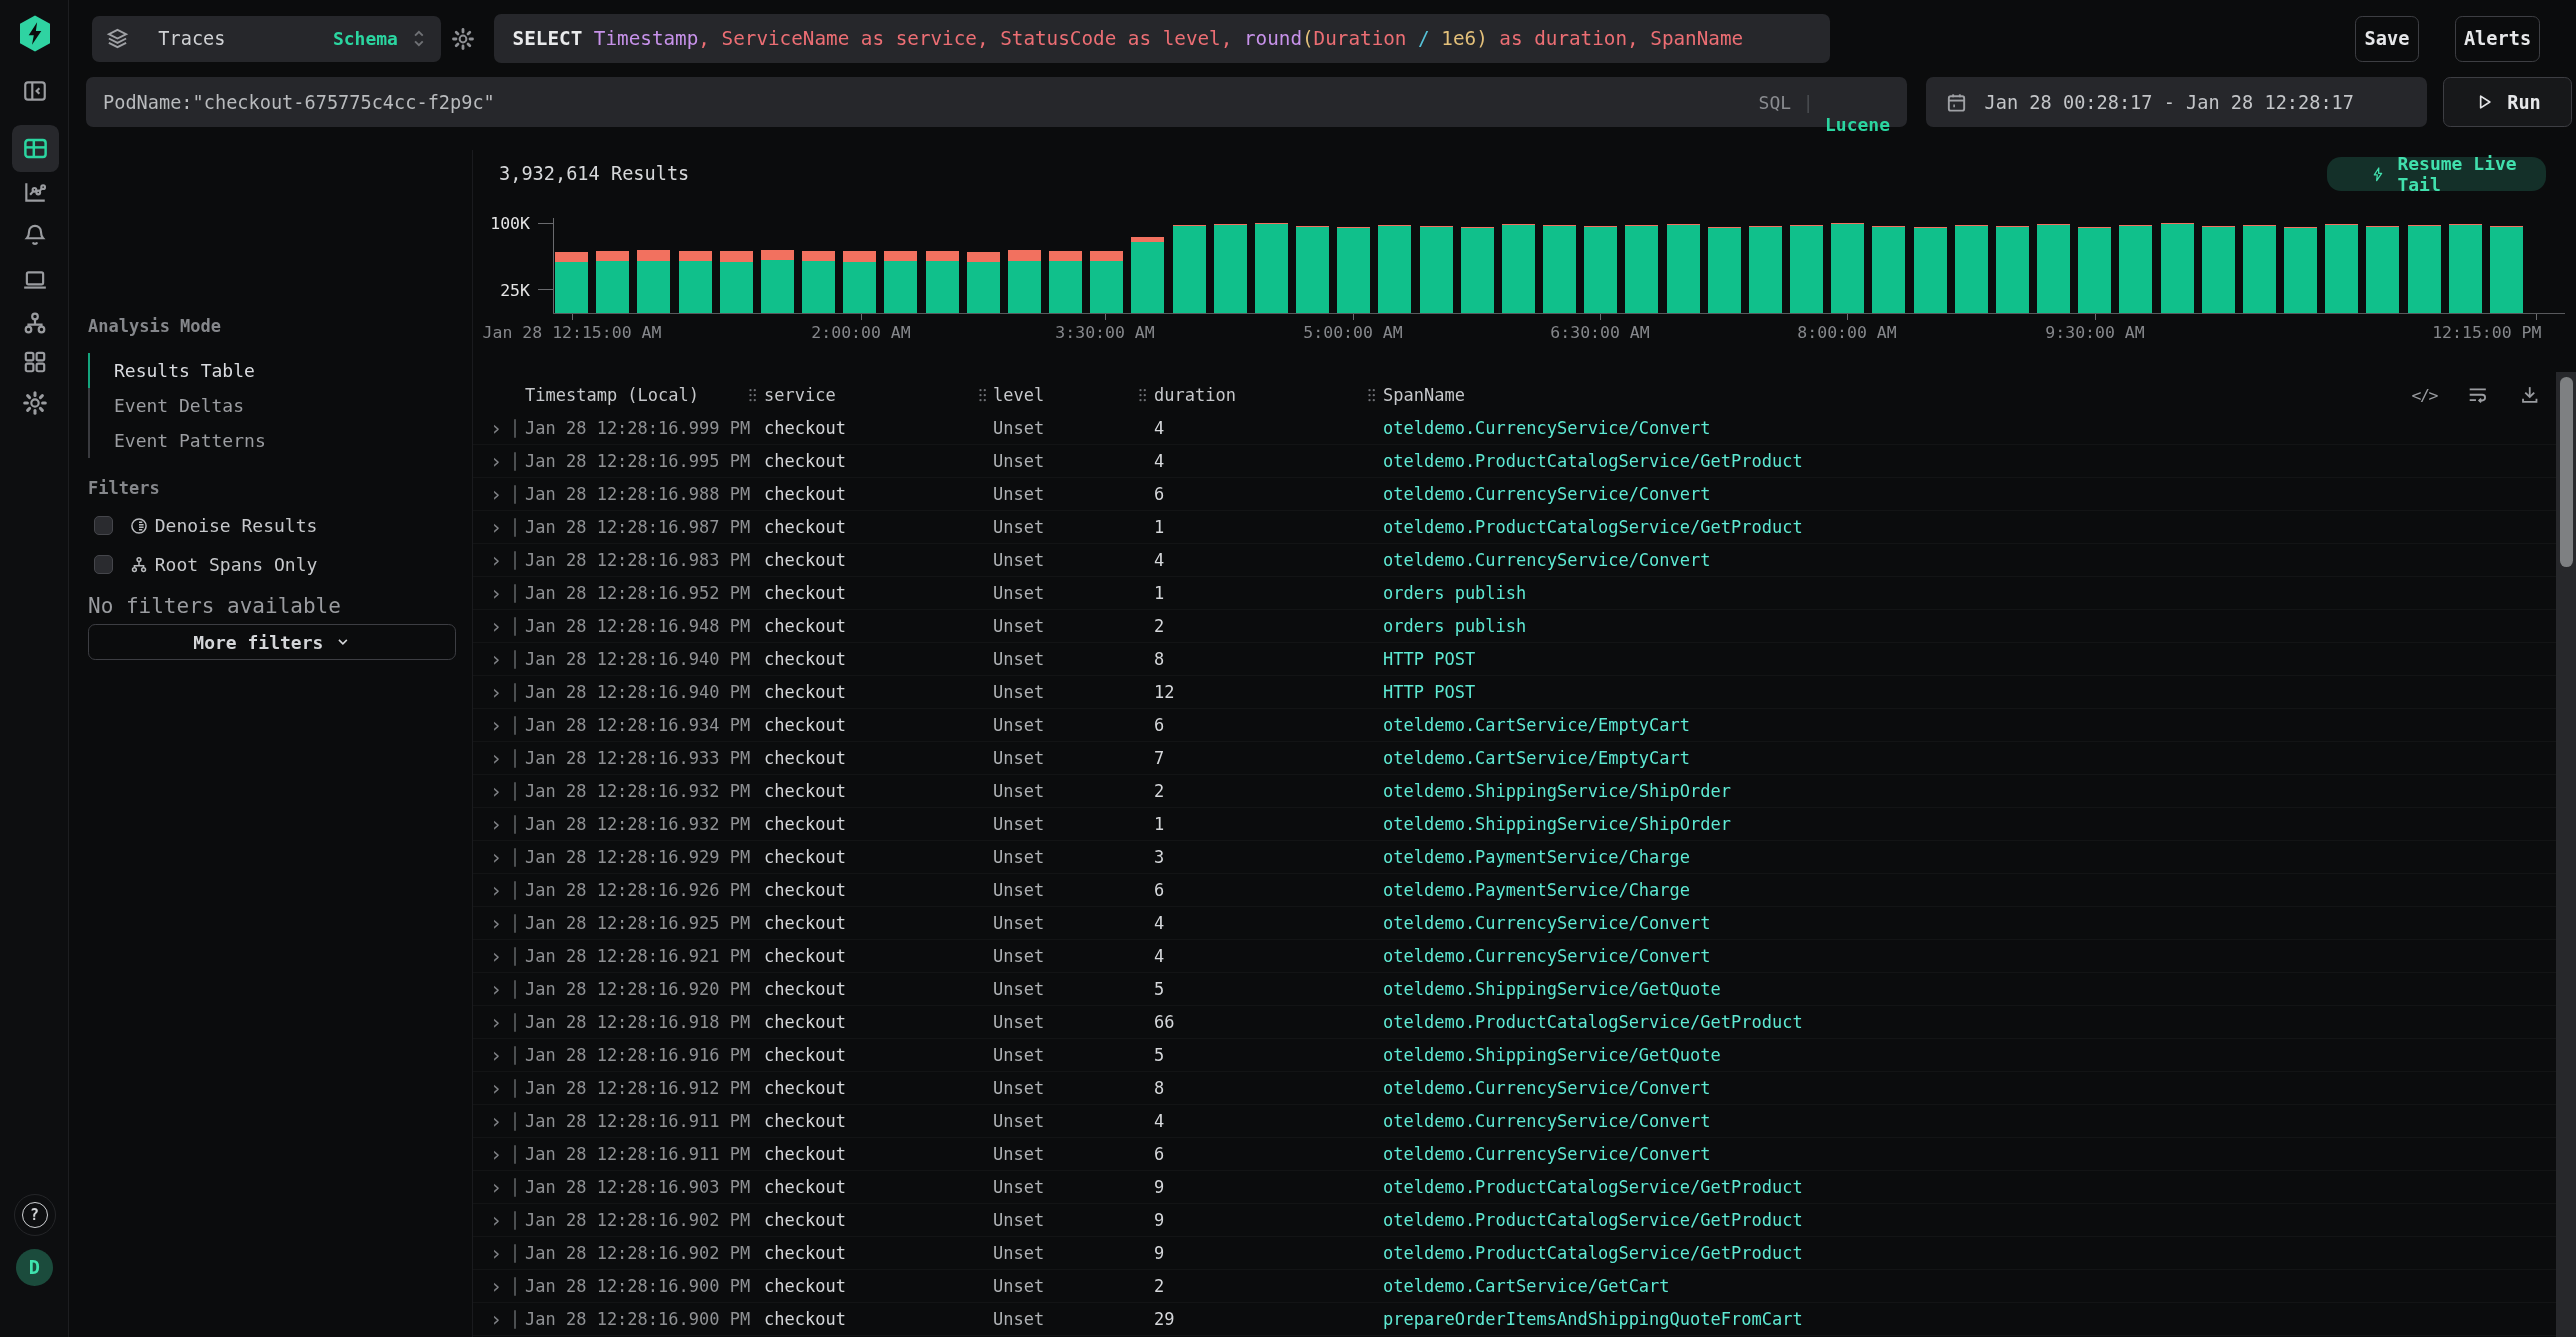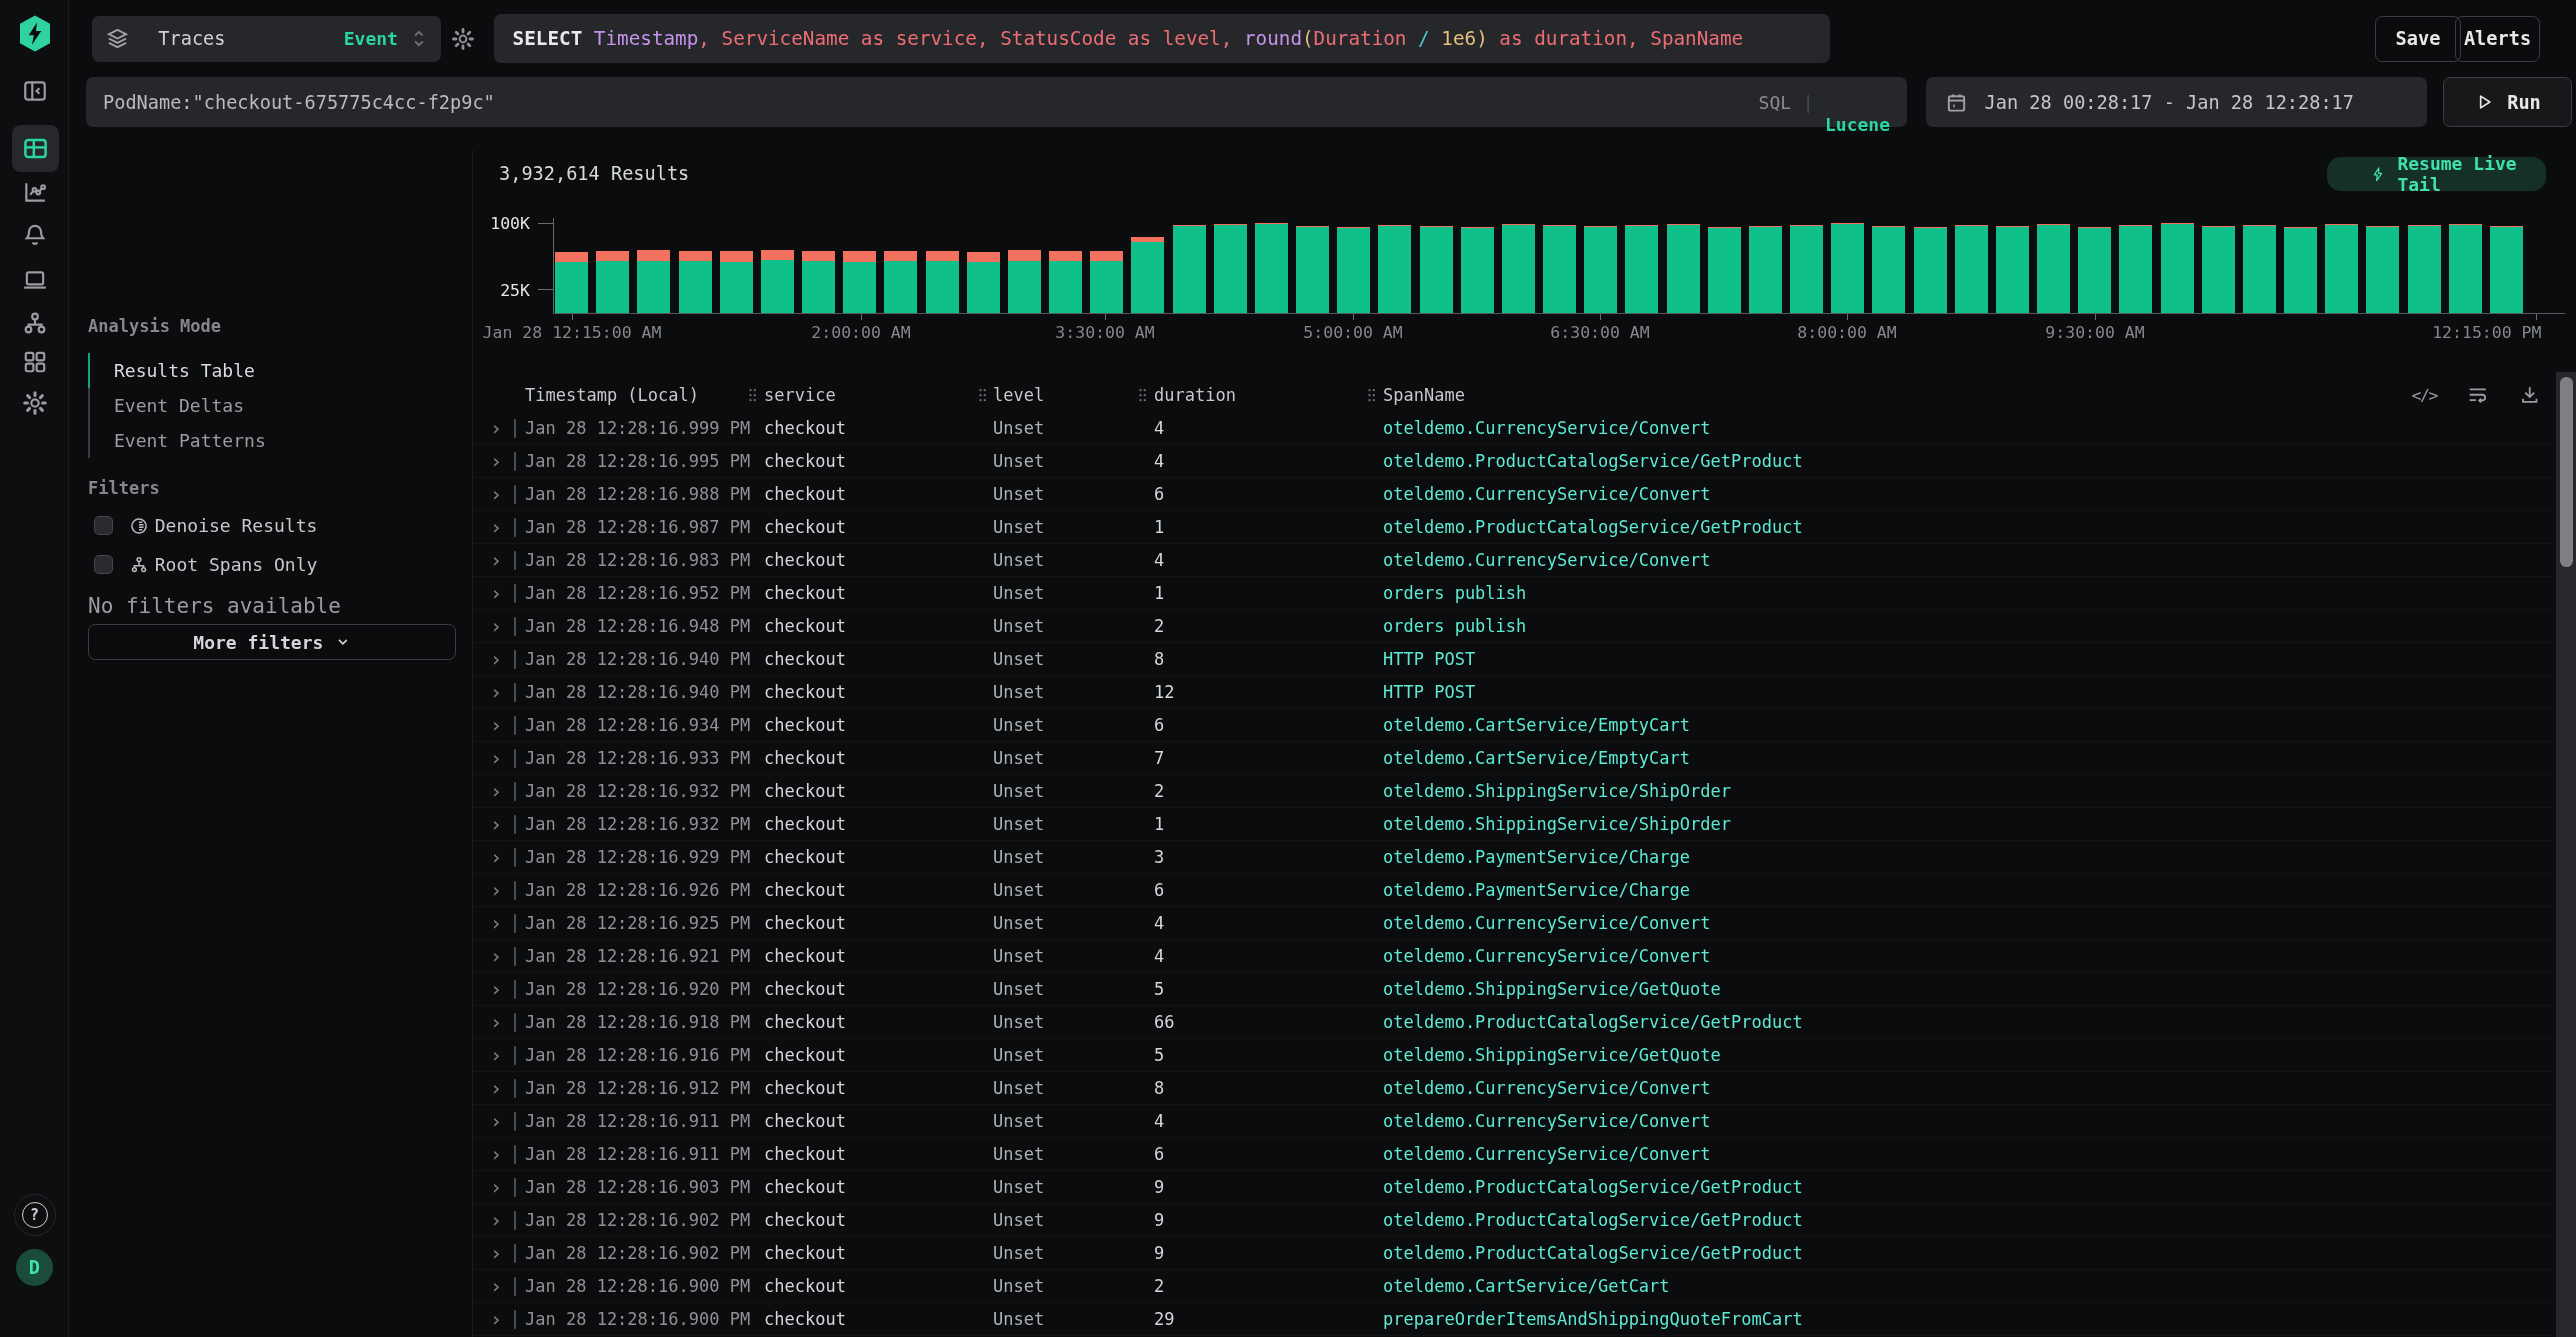--- a/index.html
+++ b/index.html
@@ -27,21 +27,21 @@
   .schema { margin-left:auto; color:#2bd5a0; font-weight:bold; font-size:18px; }
   .gear-top { left:451px; top:27px; }
   .sql-box { left:494px; top:14.3px; width:1336px; height:49px; display:flex; align-items:center; padding:0 18.6px; font-size:19.3px; white-space:nowrap; overflow:hidden; }
   .order-box { left:1846px; top:14.3px; width:490px; height:49px; display:flex; align-items:center; padding:0 18.6px; font-size:19.3px; white-space:nowrap; }
   .tok-kw { color:#e9eaec; font-weight:bold; }
   .tok-purple { color:#c792ea; }
   .tok-red { color:#ec6e74; }
   .tok-cyan { color:#56c2d8; }
   .tok-yellow { color:#e3c07a; }
   .btn { position:absolute; display:flex; align-items:center; justify-content:center; border:1.4px solid #3d3e43; border-radius:7.2px; color:#e6e7e9; font-weight:bold; font-size:18.6px; background:transparent; cursor:pointer; font-family:inherit; }
-  .save-btn { left:2355px; top:15.8px; width:86px; height:46px;margin-left:20px; }
+  .save-btn { left:2355px; top:15.8px; width:64px; height:46px; }
   .alerts-btn { left:2455px; top:15.8px; width:85px; height:46px; }
 
   
   .search-box { left:86px; top:77px; width:1821px; height:50px; display:flex; align-items:center; padding:0 17px; }
   .search-input { flex:1; background:transparent; border:none; outline:none; color:#b9bbbe; font-size:18.6px; font-family:inherit; }
   .lang-toggle { display:flex; align-items:center; gap:11.5px; font-size:18px; }
   .lang-sql { color:#8a8c90; }
   .lang-div { color:#4a4c50; }
   .lang-lucene { color:#2bd5a0; font-weight:bold;margin-top:44px; }
   .date-box { left:1926px; top:77px; width:501px; height:50px; display:flex; align-items:center; gap:17px; padding:0 18.6px; color:#c3c5c8; font-size:18.6px; }
@@ -179,21 +179,21 @@
     <div class="avatar">D</div>
   </div>
 
   <div class="abs box src-box">
     <svg width="23" height="23" viewBox="0 0 24 24" fill="none" stroke="#9fa1a5" stroke-width="2">
       <path d="M12 3 L21 7.5 L12 12 L3 7.5 Z"></path>
         <path d="M3 12 L12 16.5 L21 12"></path>
         <path d="M3 16.5 L12 21 L21 16.5"></path>
     </svg>
     <span class="src-label">Traces</span>
-    <span class="schema">Event</span>
+    <span class="schema">Schema</span>
     <svg width="15.8" height="23" viewBox="0 0 14 24" fill="none" stroke="#6f7175" stroke-width="2">
       <polyline points="3,9 7,5 11,9"></polyline>
         <polyline points="3,15 7,19 11,15"></polyline>
     </svg>
   </div>
   <div class="abs gear-top">
     <svg width="24" height="24" viewBox="0 0 24 24" fill="none" stroke="#8e9094">
       <circle cx="12" cy="12" r="3.4" stroke-width="2"></circle>
       <g stroke-width="2.8" stroke-linecap="round">
         <line x1="12" y1="2.5" x2="12" y2="5"></line>

